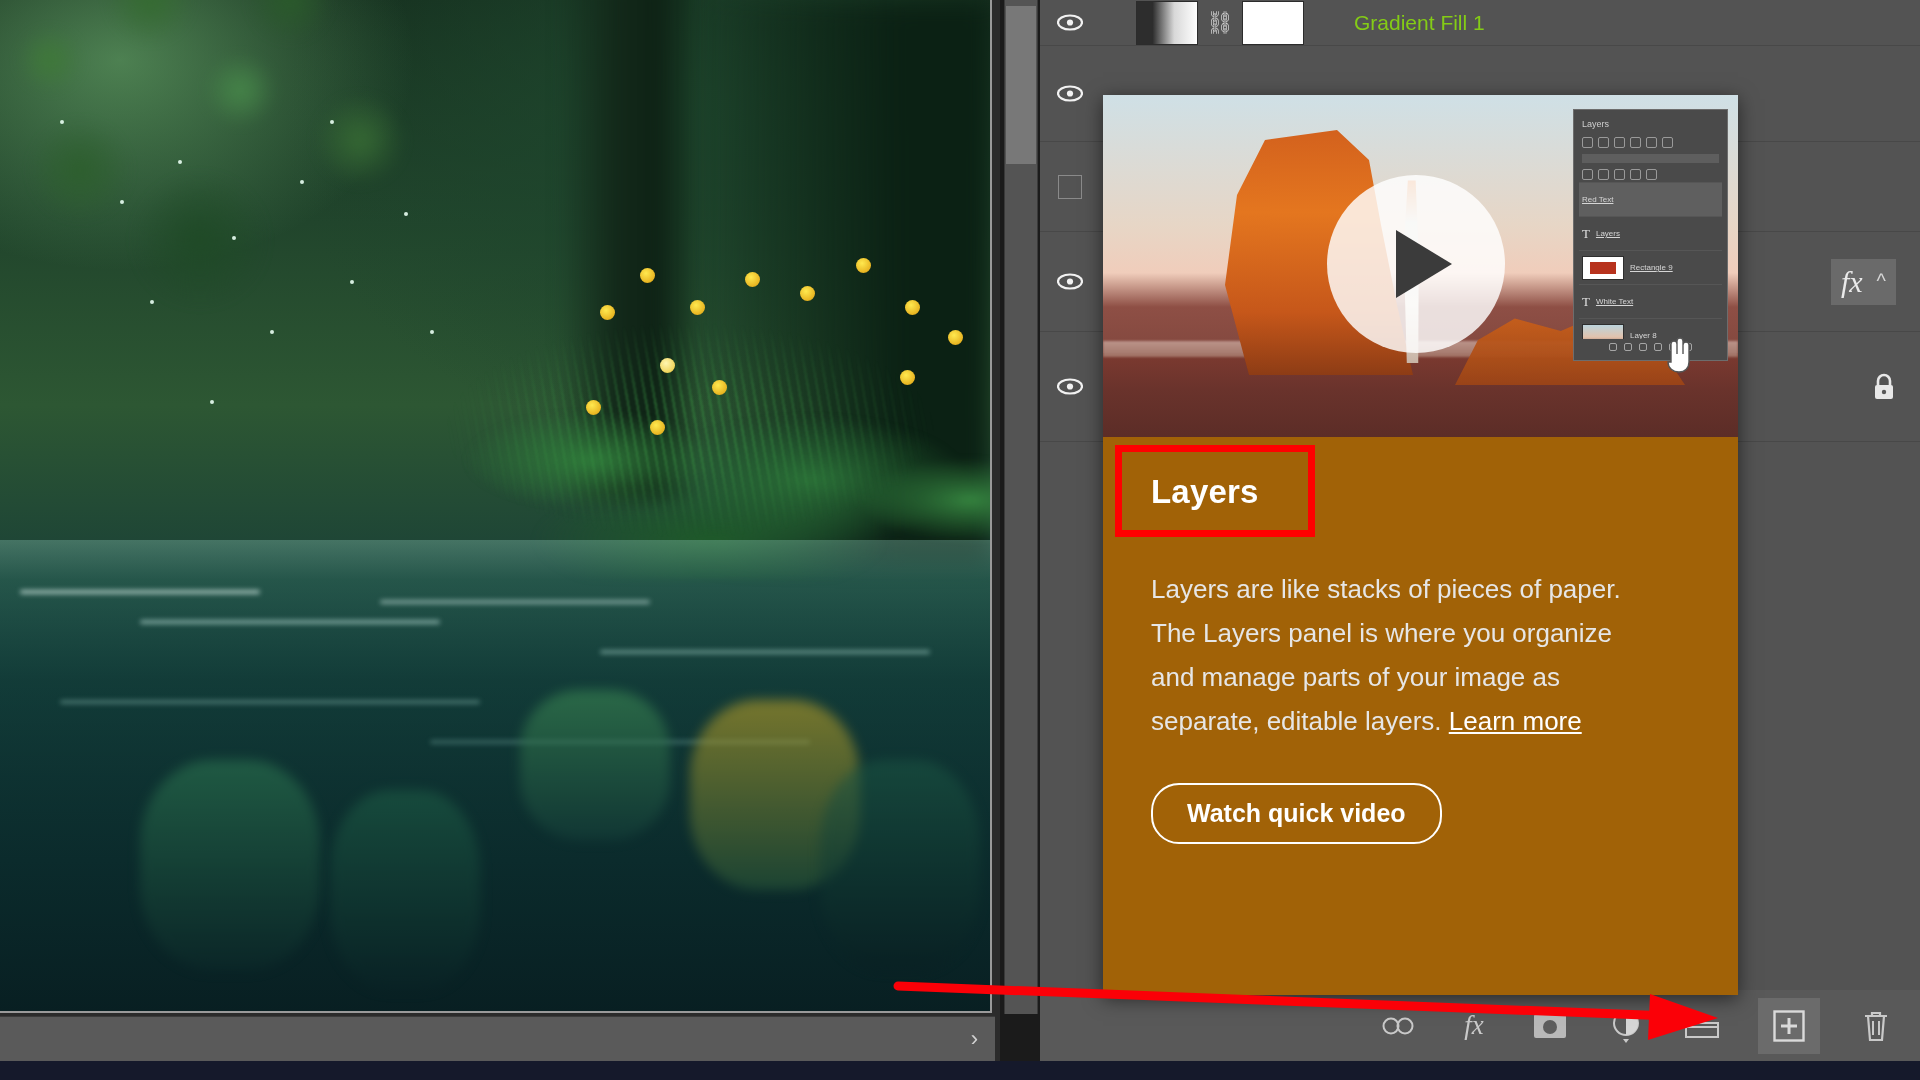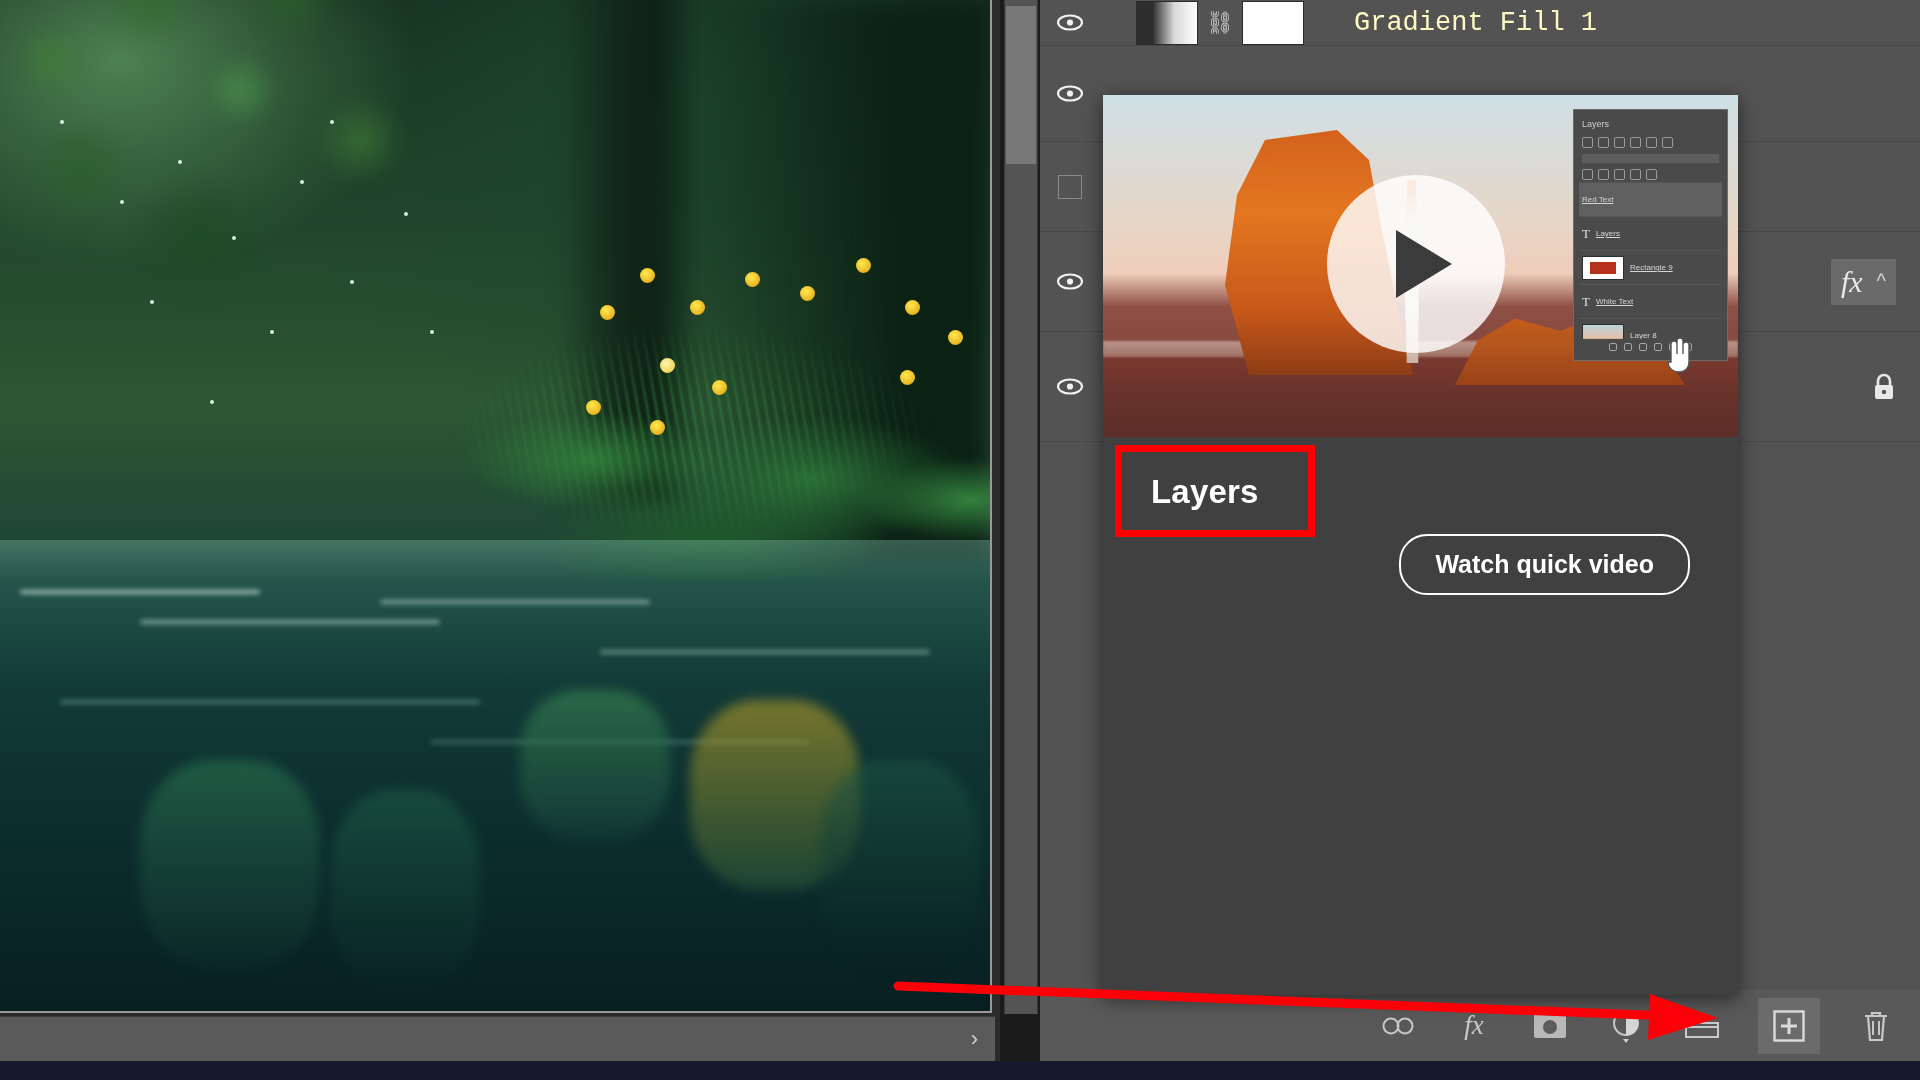--- a/index.html
+++ b/index.html
@@ -126,41 +126,41 @@
   .thumb.grad{ background:linear-gradient(90deg,#2d2d2d 0%, #2d2d2d 26%, #d8d8d8 62%, #ffffff 100%); }
   .thumb.white{ background:#ffffff; }
   .link-glyph{ color:#d8d8d8; font-size:22px; line-height:1; }
   .ps-thumb{
     width:72px; height:72px; background:#001e36; position:relative;
     display:flex; align-items:center; justify-content:center;
     color:#31a8ff; font-weight:bold; font-size:34px; font-style:italic;
     font-family:"Liberation Serif", serif;
     border:3px solid #ffffff; border-radius:4px;
   }
-  .layer-name{ color:#fef9c3; font-size:27px; white-space:nowrap; padding-left:14px;font-family:Liberation Mono, monospace; }
+  .layer-name{ color:#84cc16; font-size:21px; white-space:nowrap; padding-left:14px; }
   .row-right{ margin-left:auto; display:flex; align-items:center; gap:16px; padding-right:24px; }
   .fx-glyph{ font-family:"Liberation Serif", serif; font-style:italic; color:#eaeaea; font-size:30px; }
   .chev-up{ color:#d6d6d6; font-size:20px; }
   .lock-ico svg{ display:block; }
   .fx-hover{ background:#6a6a6a; padding:6px 10px 6px 10px; display:flex; gap:14px; align-items:center;}
 
   
   .panel-toolbar{
     position:absolute; left:1040px; top:990px; width:880px; height:71px;
     background:#595959; display:flex; align-items:center; justify-content:flex-end;
     gap:36px; padding-right:24px;
   }
   .tb-btn{ width:40px; height:40px; display:flex; align-items:center; justify-content:center;
            color:#c9c9c9; }
   .tb-btn.boxed{ background:#6b6b6b; width:62px; height:56px; }
 
   
   .popup{
     position:absolute; left:1103px; top:95px; width:635px; height:900px;
-    background:#404040; box-shadow:0 4px 18px rgba(0,0,0,.55);
+    background:#a16207; box-shadow:0 4px 18px rgba(0,0,0,.55);
     overflow:hidden;
   }
   .popup-video{
     position:relative; width:635px; height:342px; overflow:hidden;
     background:linear-gradient(180deg,#cfe0e6 0%,#e7d6c6 38%,#f0cdbb 52%,#8e4f45 62%,#6d3a32 100%);
   }
   .mesa{
     position:absolute; left:110px; top:30px; width:200px; height:250px;
     background:linear-gradient(180deg,#d2601d 0%, #e4761f 35%, #c6571a 75%, #8d3c15 100%);
     clip-path:polygon(18% 100%,6% 64%,12% 28%,26% 6%,62% 2%,78% 14%,84% 40%,92% 72%,100% 100%);
@@ -225,21 +225,21 @@
     display:inline-block;
   }
   .heading-highlight{
     position:absolute; left:12px; top:8px; width:200px; height:92px;
     border:7px solid #ff0000; pointer-events:none;
   }
   .popup-para{
     color:#e6e6e6; font-size:26px; line-height:44px; margin-top:56px; max-width:500px;
   }
   .learn-more{ color:#ffffff; text-decoration:underline; }
-  .popup-cta-wrap{ display:flex; justify-content:flex-end; margin-top:23px; }
+  .popup-cta-wrap{ display:flex; justify-content:flex-start; margin-top:40px; }
   .popup-cta{
     border:2px solid #ffffff; border-radius:28px; color:#ffffff;
     font-size:25px; font-weight:bold; padding:14px 34px; background:transparent;
     font-family:"Liberation Sans", sans-serif;
   }
 
   
   .red-arrow{ position:absolute; left:880px; top:950px; width:900px; height:120px; pointer-events:none; }
 </style>
 </head>
@@ -494,20 +494,24 @@
           <svg width="44" height="44" viewBox="0 0 44 44">
               <path d="M15 30V12a3 3 0 0 1 6 0v10V9a3 3 0 0 1 6 0v13V13a3 3 0 0 1 6 0v17c0 6-4 10-10 10s-11-4-11-10z" fill="#ffffff" stroke="#555" stroke-width="1.4"></path>
             </svg>
         </div>
       </div>
     </div>
 
     <div class="popup-body">
       <h2 class="popup-heading">Layers</h2>
       <div class="heading-highlight"></div>
+      <p class="popup-para">
+        <span>Layers are like stacks of pieces of paper. The Layers panel is where you organize and manage parts of your image as separate, editable layers.</span>
+        <a class="learn-more" href="#">Learn more</a>
+      </p>
       <div class="popup-cta-wrap">
         <button class="popup-cta">Watch quick video</button>
       </div>
     </div>
   </div>
 
   <svg class="red-arrow" viewBox="0 0 900 120">
     <path d="M18 36 L790 66" stroke="#fb0007" stroke-width="9" fill="none" stroke-linecap="round"></path>
     <path d="M770 44 L838 68 L768 90 Z" fill="#fb0007"></path>
   </svg>

